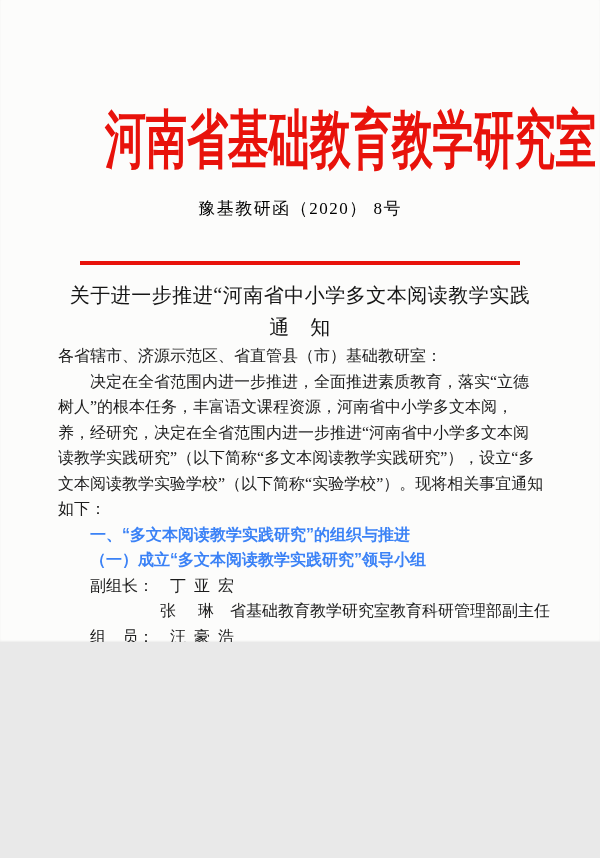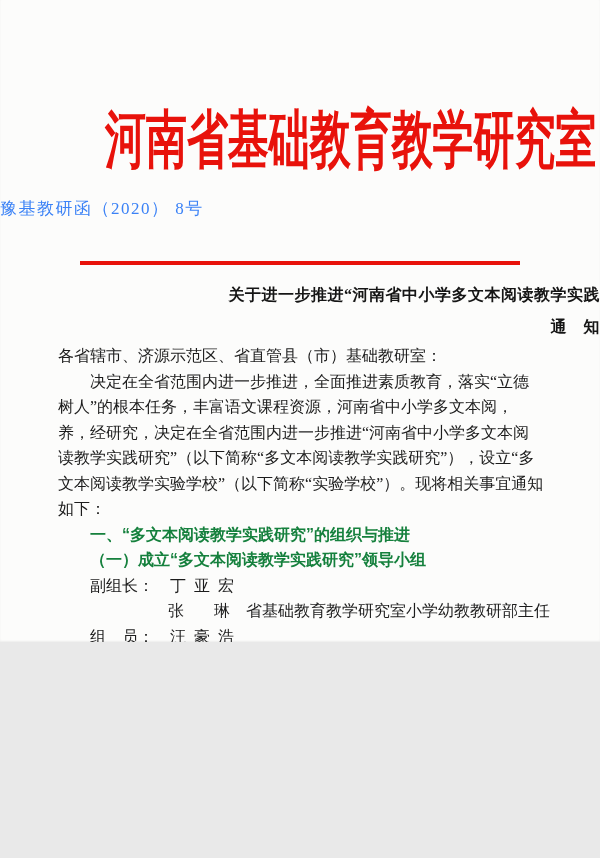--- a/index.html
+++ b/index.html
@@ -26,49 +26,50 @@
     font-weight:900;
     color:var(--red,#e8120b);
     white-space:nowrap;
     transform:scaleX(0.65);
     transform-origin:50% 50%;
     letter-spacing:0px;
   }
   .doc-number{
     margin-top:22px;
     line-height:22px;
+    text-align:center;
     font-size:17px;
     letter-spacing:1.5px;
-    color:#3b82f6;
+    color:#000000;
   }
   .red-divider{
     width:440px;height:4px;
     margin:41px auto 0 auto;
     background:var(--red,#e8120b);
   }
   .notice-title{
     margin-top:14px;
-    text-align:right;
-    font-size:16px;
-    font-weight:bold;
+    text-align:center;
+    font-size:20px;
+    font-weight:normal;
     line-height:32px;
     letter-spacing:0.5px;
     color:#151515;
   }
   .doc-body{
     padding:0 50px 0 58px;
     font-size:16px;
     line-height:25.5px;
     color:#1c1c1c;
   }
   .doc-line{white-space:pre;}
   .doc-line.bold{
     font-family:"Liberation Sans","DejaVu Sans",sans-serif;
     font-weight:bold;
-    color:#15803d;
+    color:#3b82f6;
   }
   .roster-row{
     display:flex;
     align-items:baseline;
     padding-left:32px;
     line-height:25.5px;
     white-space:pre;
   }
   .roster-label{
     display:inline-block;width:64px;
@@ -117,21 +118,21 @@
         <div class="doc-line bold">　　（一）成立“多文本阅读教学实践研究”领导小组</div>
       </div>
     <div id="roster-host">
         <div class="roster-row">
     <span class="roster-label">副组长：</span>
     <span class="roster-person">丁亚宏</span>
   </div>
         <div class="roster-row">
     <span class="roster-label"></span>
     <span class="roster-person">张　琳</span>
-    <span class="roster-duty">省基础教育教学研究室小学幼教教研部主任</span>
+    <span class="roster-duty">省基础教育教学研究室教育科研管理部副主任</span>
   </div>
         <div class="roster-row">
     <span class="roster-label">组　员：</span>
     <span class="roster-person">汪豪浩</span>
   </div>
       </div>
   </div>
 
   <div class="page-number">1</div>
 </div>

